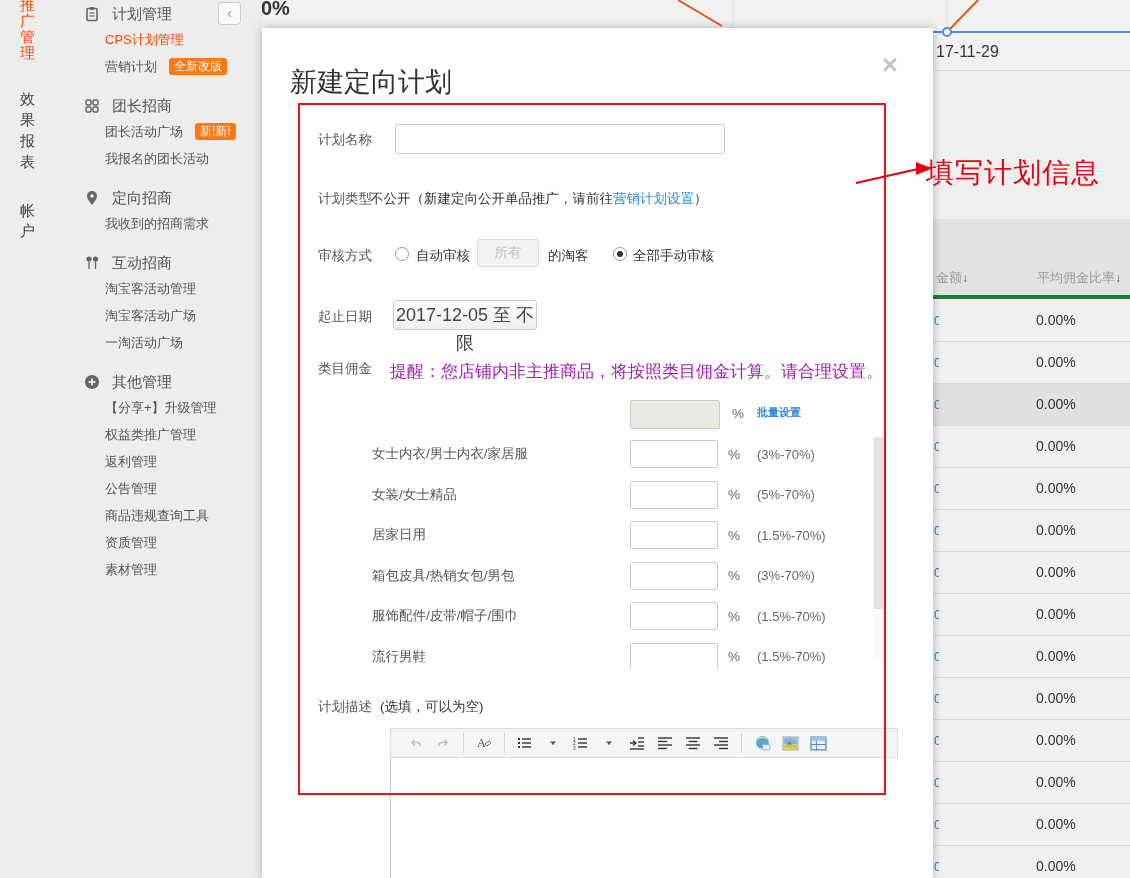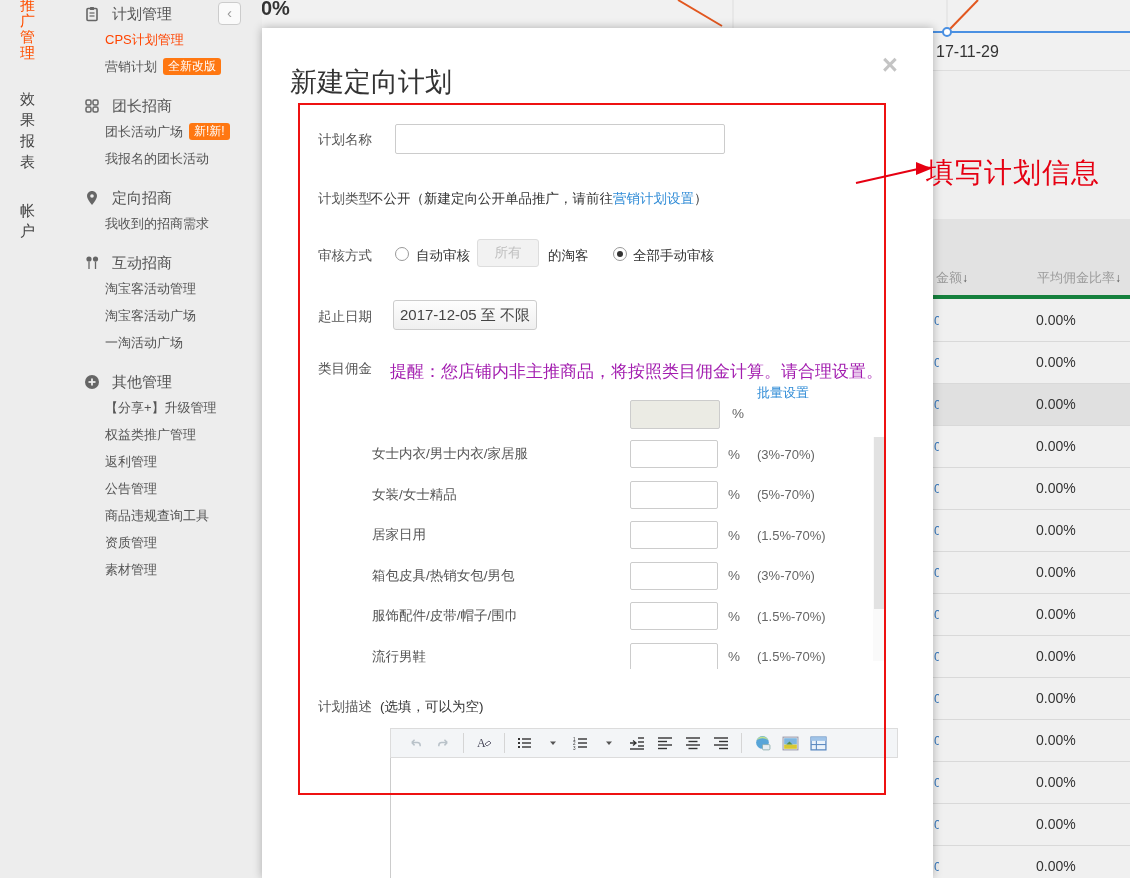--- a/index.html
+++ b/index.html
@@ -15,21 +15,21 @@
   .vnav-item:nth-child(2) { margin-top:27px; line-height:21px; }
   .vnav-item:nth-child(3) { margin-top:29px; line-height:20px; }
   .collapse-btn { position:absolute; left:218px; top:2px; width:23px; height:23px; border:1px solid #ccc;
     border-radius:4px; background:#fafafa; color:#999; text-align:center; line-height:20px; font-size:15px; cursor:pointer; }
   .menu { position:absolute; left:62px; top:2px; width:190px; }
   .sec { margin-bottom:14px; }
   .sec-title { height:24px; display:flex; align-items:center; font-size:15px; color:#555; cursor:pointer; }
   .sec-title .sicon { width:16px; height:16px; margin-left:22px; margin-right:12px; flex:none; }
   .sub { height:27px; line-height:27px; padding-left:43px; font-size:13px; color:#555; cursor:pointer; white-space:nowrap; }
   .sub.active { color:#ff4400; }
-  .badge { display:inline-block; margin-left:6px; padding:1px 5px 2px; background:#ff7711; color:#fff;
+  .badge { display:inline-block; margin-left:12px; padding:1px 5px 2px; background:#ff7711; color:#fff;
     font-size:12px; border-radius:3px; line-height:14px; vertical-align:1px; }
 
   
   .pct-label { position:absolute; left:261px; top:-3px; font-size:20px; font-weight:bold; color:#333; z-index:1; }
   .chart-svg { position:absolute; left:262px; top:0; width:868px; height:80px; z-index:1; pointer-events:none; }
   .chart-date { position:absolute; left:936px; top:43px; font-size:16px; color:#333; z-index:1; }
 
   
   .right-panel { position:absolute; left:933px; top:70px; width:197px; height:808px; background:#efefef; z-index:0; border-top:1px solid #ddd; }
   .thead-band { position:absolute; left:0; top:148px; width:197px; height:80px; background:#e2e2e2; border-bottom:4px solid #15803d; }
@@ -56,26 +56,26 @@
   .flabel { position:absolute; left:56px; font-size:13.5px; color:#555; }
   .name-input { position:absolute; left:133px; top:96px; width:330px; height:30px; border:1px solid #ccc; border-radius:2px; padding:0 8px; font-size:13px; }
   .type-val { position:absolute; left:108px; top:162px; font-size:13.5px; color:#333; white-space:nowrap; }
   a.blue { color:#2f8bd6; text-decoration:none; cursor:pointer; }
   .radio { position:absolute; width:14px; height:14px; border:1px solid #999; border-radius:50%; background:#fff; cursor:pointer; }
   .radio.checked::after { content:""; position:absolute; left:3px; top:3px; width:6px; height:6px; border-radius:50%; background:#333; }
   .opt-text { position:absolute; font-size:13.5px; color:#333; white-space:nowrap; }
   .scope-btn { position:absolute; left:215px; top:211px; width:62px; height:28px; background:#f2f2f2; border:1px solid #ddd;
     border-radius:3px; color:#c0c0c0; font-size:13.5px; text-align:center; line-height:26px; }
   .date-btn { position:absolute; left:131px; top:272px; width:144px; height:30px; background:linear-gradient(#fdfdfd,#efefef);
-    border:1px solid #ccc; border-radius:3px; font-size:15px; color:#444; text-align:center; line-height:28px; cursor:pointer; }
+    border:1px solid #ccc; border-radius:3px; font-size:18px; color:#444; text-align:center; line-height:28px; cursor:pointer; }
   .warning { position:absolute; left:128px; top:332px; font-size:17px; color:#a21caf; white-space:nowrap; }
   .batch-input { position:absolute; left:368px; top:372px; width:90px; height:29px; background:#ebebe4; border:1px solid #ccc; border-radius:2px; padding:0 6px; font-size:13px; }
   .pct-sign { font-size:13.5px; color:#666; }
   .batch-pct { position:absolute; left:470px; top:378px; }
-  .batch-link { position:absolute; left:495px; top:356px; font-size:13px; }
+  .batch-link { position:absolute; left:495px; top:377px; font-size:11px;font-weight:bold; }
   .cat-scroll { position:absolute; left:38px; top:404px; width:584px; height:237px; overflow:hidden; }
   .cat-row { height:40.5px; display:flex; align-items:center; }
   .cat-row:first-child { margin-top:2px; }
   .cat-name { padding-left:72px; width:330px; flex:none; font-size:13.5px; color:#555; }
   .cat-input { width:88px; height:28px; border:1px solid #ccc; border-radius:2px; padding:0 6px; font-size:13px; flex:none; }
   .cat-pct { margin-left:10px; flex:none; }
   .cat-range { margin-left:17px; font-size:13px; color:#666; flex:none; }
   .cat-scrollbar { position:absolute; left:611px; top:409px; width:13px; height:224px; background:#fafafa; }
   .cat-thumb { position:absolute; left:1px; top:0; width:11px; height:172px; background:#e2e2e2; cursor:pointer; }
   .desc-hint { position:absolute; left:118px; top:670px; font-size:13.5px; color:#333; }

